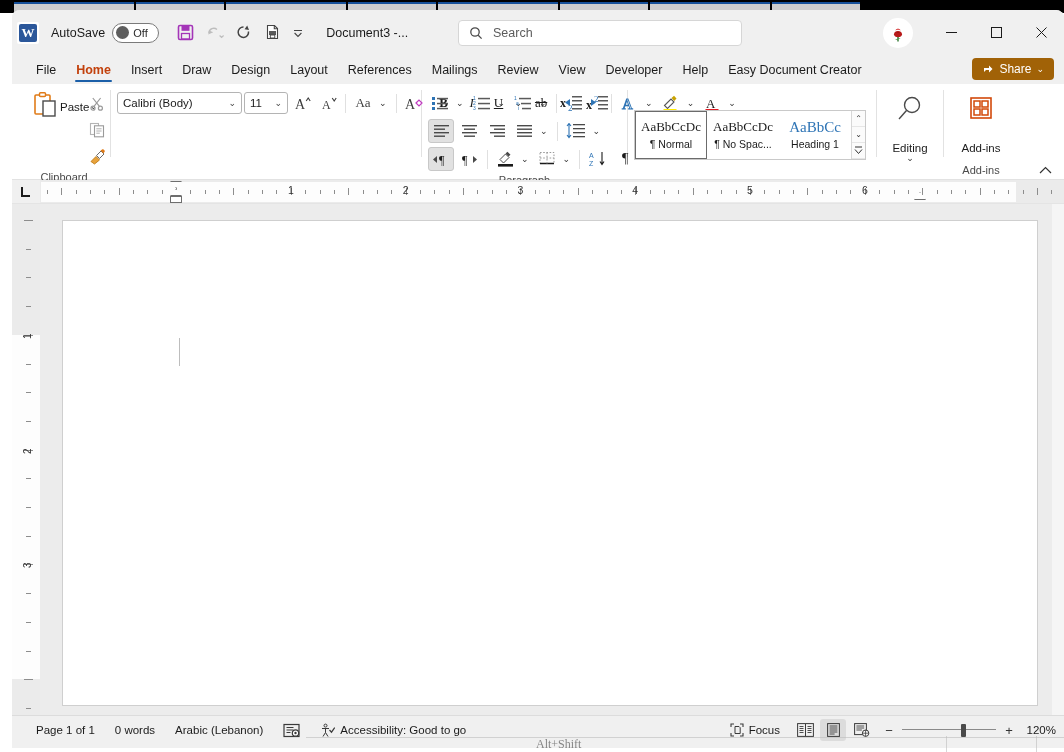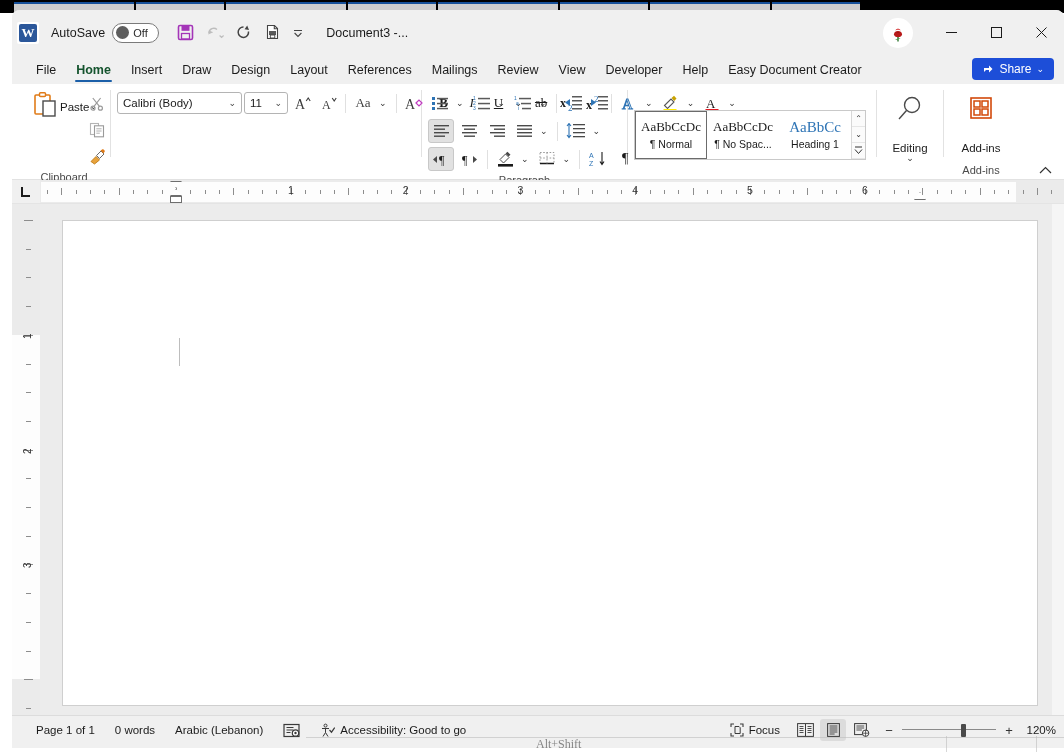--- a/index.html
+++ b/index.html
@@ -101,28 +101,28 @@
 
   
   .tabbar {
     position:relative; height:29px; background:#f0f0f0;
     display:flex; align-items:flex-end; padding-left:14px;
   }
   .tab {
     font-size:12.5px; color:#1b1b1b; padding:4px 10px 7px 10px;
     cursor:pointer; white-space:nowrap; position:relative;
   }
-  .tab.active { color:#14532d; font-weight:600; }
+  .tab.active { color:#c2410c; font-weight:600; }
   .tab.active::after {
     content:""; position:absolute; left:9px; right:9px; bottom:2px;
     height:2px; background:#1b5fa8; border-radius:1px;
   }
   .share-btn {
     position:absolute; right:10px; top:3px;
-    height:22px; padding:0 10px; background:#1d4ed8; color:#fff;
+    height:22px; padding:0 10px; background:#a16207; color:#fff;
     border-radius:4px; font-size:12px;
     display:flex; align-items:center; gap:5px; cursor:pointer;
   }
 
   
   .ribbon {
     position:relative; height:96px; background:#fff;
     border-bottom:1px solid #e2e2e2;
     display:flex; align-items:stretch; padding-left:6px;
   }
@@ -355,20 +355,29 @@
       <div class="qat-btn narrow" title="Customize Quick Access Toolbar">
         <svg width="14" height="14" viewBox="0 0 14 14">
           <path d="M3 4.5 h8" stroke="#444" stroke-width="1.1"></path>
           <path d="M3.6 7 l3.4 3.4 L10.4 7" fill="none" stroke="#444" stroke-width="1.1"></path>
         </svg>
       </div>
     </div>
 
     <span class="doc-title">Document3  -...</span>
 
+    <div class="searchbox">
+      <span>
+        <svg width="14" height="14" viewBox="0 0 14 14">
+          <circle cx="6" cy="6" r="4.2" fill="none" stroke="#4a4a4a" stroke-width="1.3"></circle>
+          <path d="M9.2 9.2 L12.6 12.6" stroke="#4a4a4a" stroke-width="1.3"></path>
+        </svg>
+      </span>
+      <span class="sph">Search</span>
+    </div>
 
     <div class="win-right">
       <div class="avatar">
         <svg width="22" height="22" viewBox="0 0 22 22">
           <circle cx="11" cy="11" r="11" fill="#ffffff"></circle>
           <path d="M11 9 c-2.6 0 -4 1.6 -4 3.2 0 1.8 1.8 3 4 3 s4 -1.2 4 -3 c0 -1.6 -1.4 -3.2 -4 -3.2 z" fill="#b81a1a"></path>
           <path d="M8.4 8.4 c.7 -2.1 4.5 -2.1 5.2 0 -1 -.9 -4.2 -.9 -5.2 0 z" fill="#d42828"></path>
           <path d="M9.3 10.8 c.6 -1.3 2.8 -1.3 3.4 0 -.9 -.5 -2.5 -.5 -3.4 0z" fill="#8e1111"></path>
           <path d="M11 15 v4.4" stroke="#1d6b1d" stroke-width="1.3" fill="none"></path>
           <path d="M11 17 c-1.8 -.4 -2.6 .9 -2.6 .9 1.4 .5 2.6 -.9 2.6 -.9z" fill="#2a8a2a"></path>

